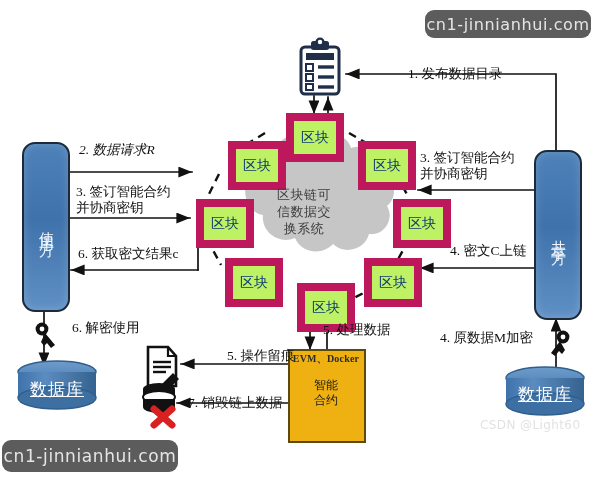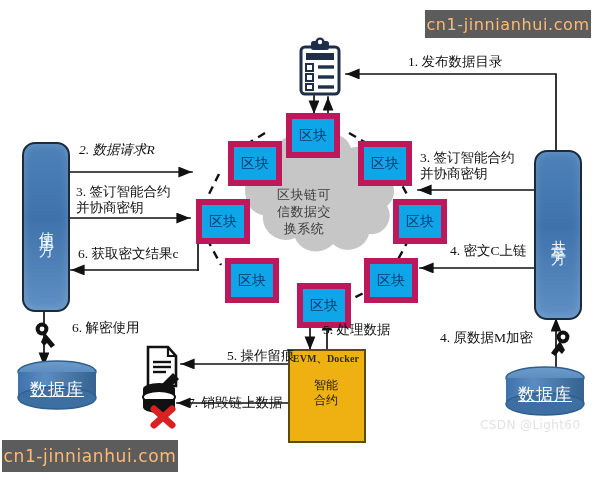--- a/index.html
+++ b/index.html
@@ -10,24 +10,24 @@
     position:relative;
     overflow:hidden;
   }
   #stage{position:absolute;left:0;top:0;width:600px;height:480px;}
   svg#canvas{position:absolute;left:0;top:0;width:600px;height:480px;}
 
   
   .wm{
     position:absolute;
     background:#5c5c5c;
-    color:#fdba74;
+    color:#e5e5e5;
     font-family:"DejaVu Sans","Liberation Sans",sans-serif;
     letter-spacing:.6px;
-    display:flex;align-items:center;justify-content:center;
+    display:flex;align-items:center;justify-content:center;border-radius:9px;
   }
   #wm-top{left:425px;top:10px;width:166px;height:28px;font-size:16px;}
   #wm-bottom{left:2px;top:440px;width:176px;height:32px;font-size:17px;}
   #wm-csdn{
     position:absolute;left:480px;top:418px;
     color:#e2e2e2;font-size:12px;
     font-family:"DejaVu Sans","Liberation Sans",sans-serif;
     letter-spacing:.4px;
   }
 
@@ -45,22 +45,22 @@
     text-orientation:upright;
     box-shadow:inset 0 0 10px rgba(255,255,255,.18);
   }
   #party-user{left:22px;top:142px;width:44px;height:166px;}
   #party-sharer{left:534px;top:150px;width:44px;height:166px;}
 
   
   .block{
     position:absolute;
     width:42px;height:33px;
-    background:#0ea5e9;
-    border:6px solid #be185d;
+    background:#bef264;
+    border:8px solid #be185d;
     color:#0b3b6f;
     display:flex;align-items:center;justify-content:center;
     font-size:14px;
     letter-spacing:0px;
     font-family:"Liberation Serif","DejaVu Serif",serif;
   }
 
   
   #cloud-label{
     position:absolute;left:256px;top:186px;width:96px;
@@ -89,21 +89,21 @@
     color:#ffffff;font-size:17px;letter-spacing:1px;text-decoration:underline;
   }
   #db-left-label{left:20px;top:378px;}
   #db-right-label{left:508px;top:383px;}
 
   
   .step{
     position:absolute;color:#111111;font-size:13.5px;line-height:16px;
     white-space:pre-line;
   }
-  #step1{left:408px;top:54px;}
+  #step1{left:408px;top:66px;}
   #step2{left:79px;top:142px;font-style:italic;}
   #step3l{left:76px;top:184px;}
   #step3r{left:420px;top:150px;}
   #step4c{left:450px;top:243px;}
   #step4m{left:440px;top:330px;}
   #step5p{left:323px;top:322px;}
   #step5t{left:182px;top:348px;margin-left:45px;}
   #step6c{left:78px;top:246px;}
   #step6d{left:72px;top:320px;}
   #step7{left:188px;top:395px;}

